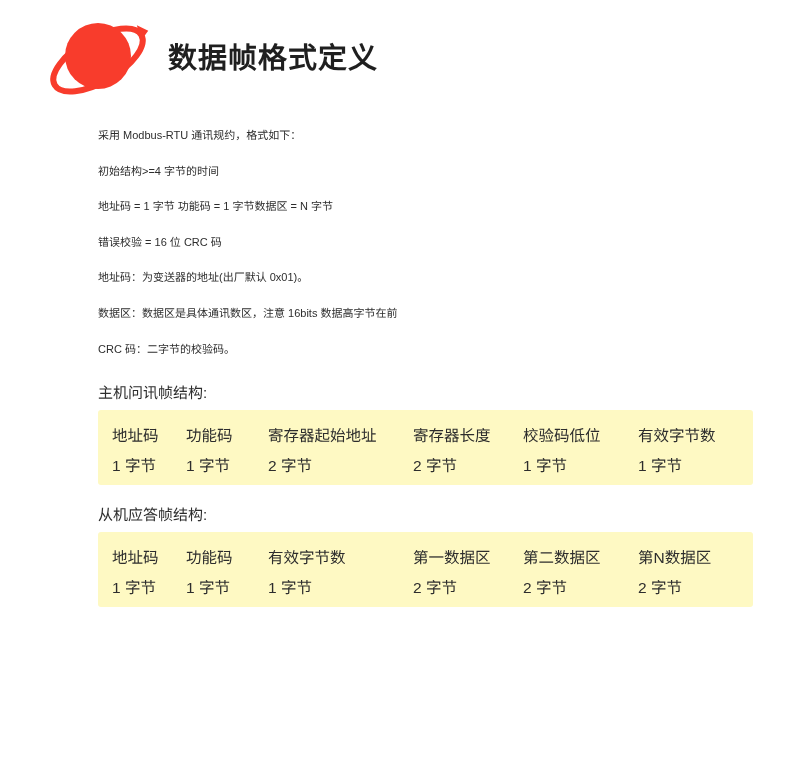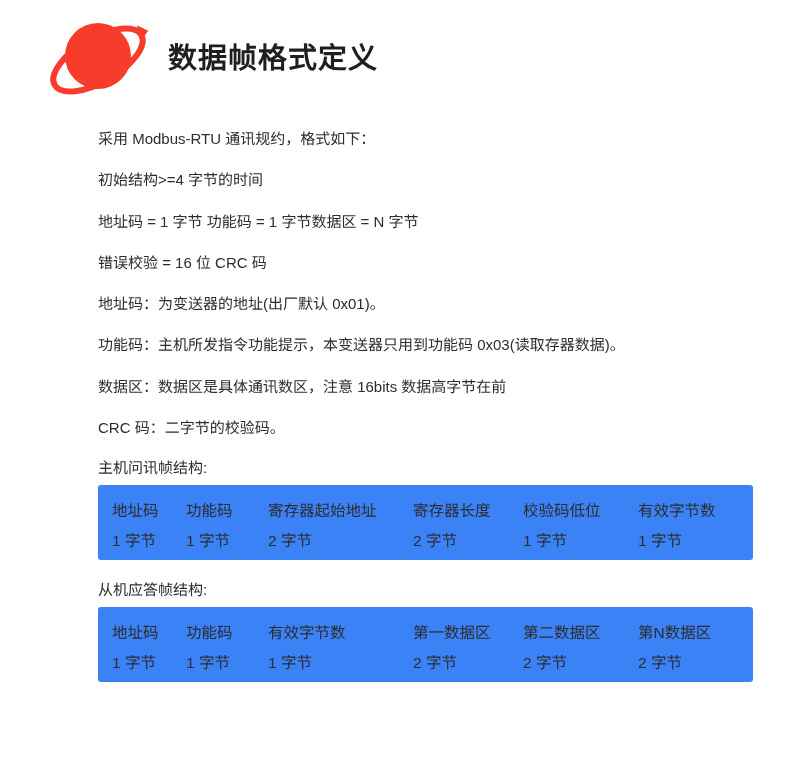--- a/index.html
+++ b/index.html
@@ -42,38 +42,38 @@
   }
 
   
   .content {
     position: absolute;
     left: 98px;
     top: 128px;
     width: 660px;
   }
   .para {
-    font-size: 15px;
+    font-size: 11px;
     line-height: 1.42;
     color: #2d2d2d;
     margin: 0 0 20px 0;
     white-space: nowrap;
   }
   .para.tight {
-    margin-bottom: 18px;
+    margin-bottom: 24px;
   }
   .caption {
     font-size: 15px;
     color: #2d2d2d;
     margin: 0 0 8px 0;
   }
 
   
   .frame-table {
-    background: #3b82f6;
+    background: #fef9c3;
     border-radius: 3px;
     width: 655px;
     margin: 0 0 18px 0;
     border-collapse: collapse;
     table-layout: fixed;
   }
   .frame-table td {
     font-size: 15.5px;
     color: #2d2d2d;
     padding: 10px 0 10px 0;
@@ -126,21 +126,20 @@
   <div class="page-title">数据帧格式定义</div>
 </div>
 
 <div class="content">
 
   <p class="para">采用 Modbus-RTU 通讯规约，格式如下：</p>
   <p class="para">初始结构&gt;=4 字节的时间</p>
   <p class="para">地址码 = 1 字节 功能码 = 1 字节数据区 = N 字节</p>
   <p class="para">错误校验 = 16 位 CRC 码</p>
   <p class="para">地址码：为变送器的地址(出厂默认  0x01)。</p>
-  <p class="para">功能码：主机所发指令功能提示，本变送器只用到功能码 0x03(读取存器数据)。</p>
   <p class="para">数据区：数据区是具体通讯数区，注意 16bits 数据高字节在前</p>
   <p class="para tight">CRC 码：二字节的校验码。</p>
 
   <div class="caption">主机问讯帧结构:</div>
   <table class="frame-table t-host">
     <colgroup>
       <col class="c0">
         <col class="c1">
         <col class="c2">
         <col class="c3">

